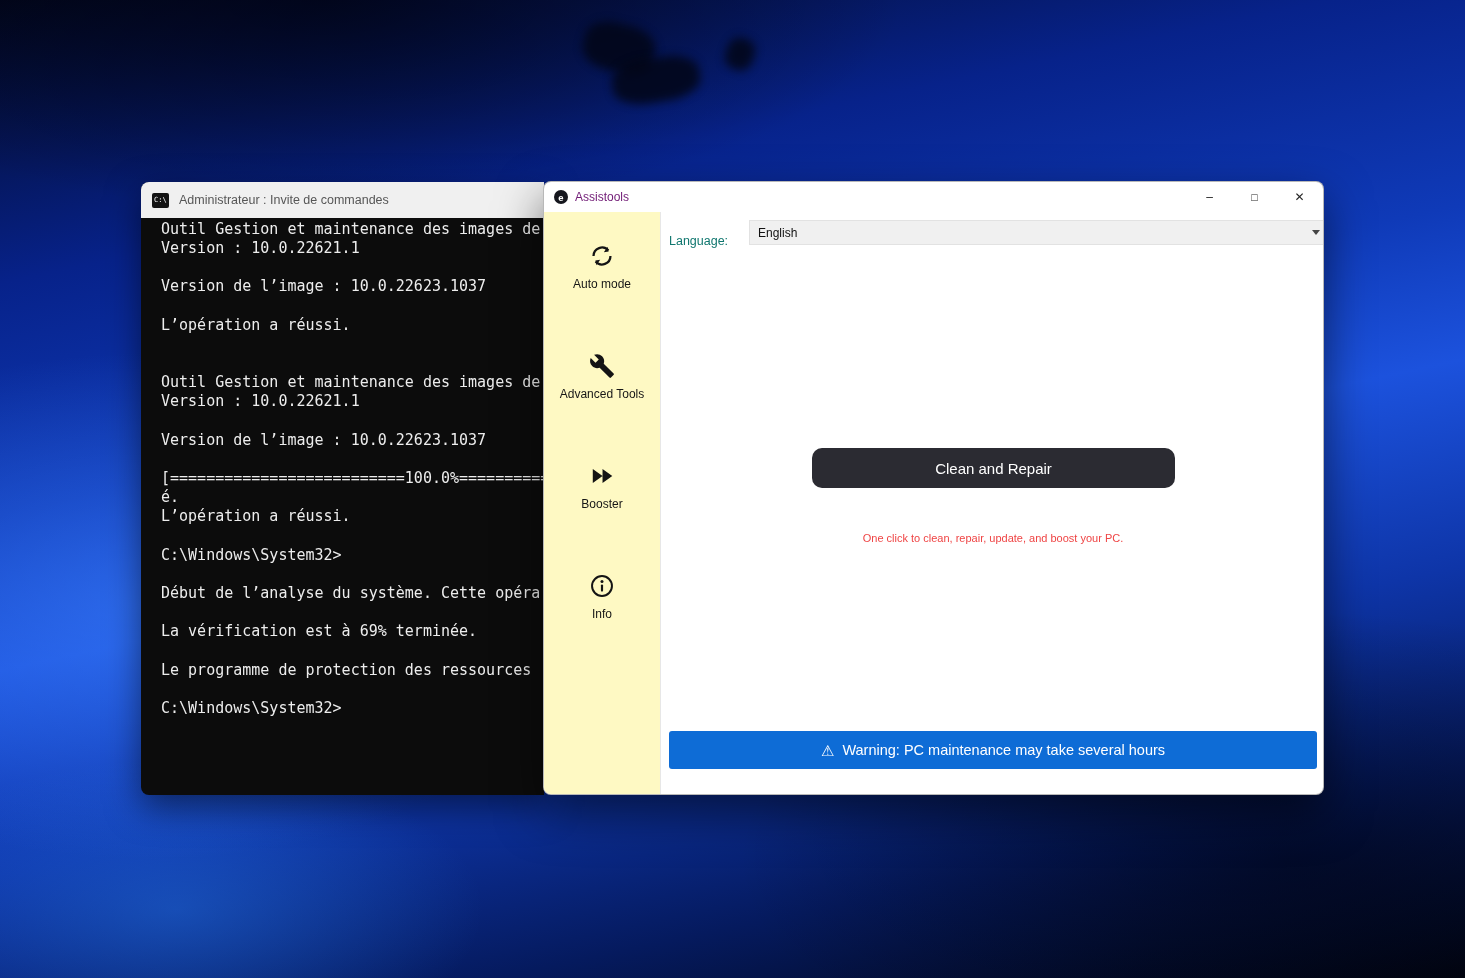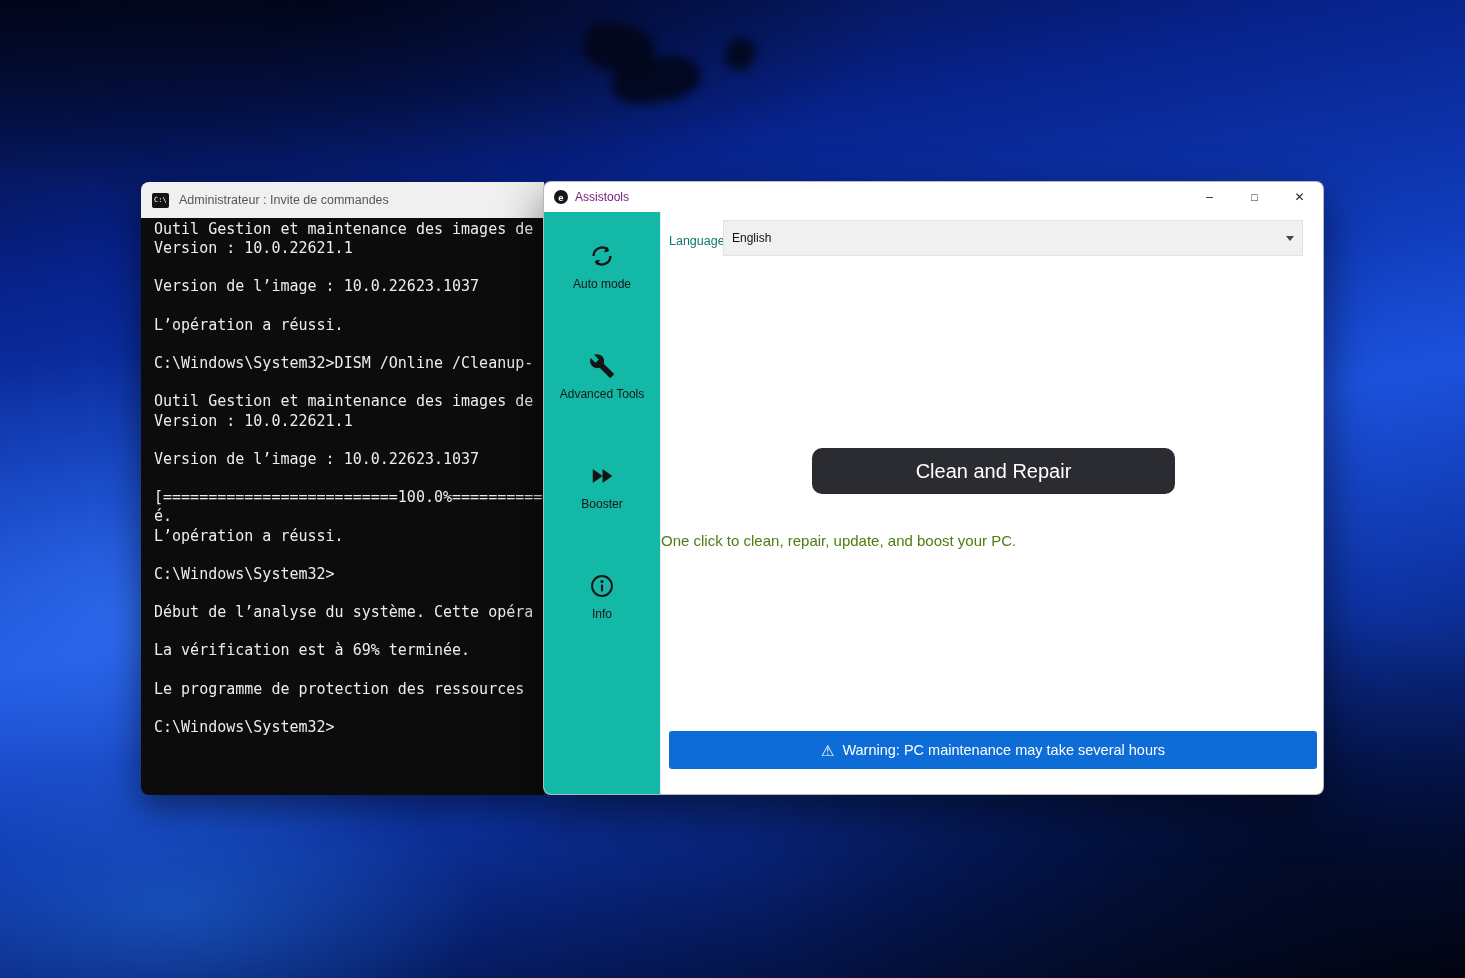--- a/index.html
+++ b/index.html
@@ -21,54 +21,54 @@
 
   .window{position:absolute}
 
   
   .cmd{left:141px;top:182px;width:403px;height:613px;background:#0c0c0c;
        border-radius:8px 0 0 8px;overflow:hidden;box-shadow:0 12px 34px rgba(0,0,0,.5)}
   .cmd-titlebar{height:36px;background:#f0f0f0;display:flex;align-items:center;gap:10px;padding:0 11px}
   .cmd-icon{flex:0 0 auto;width:17px;height:15px;background:#141414;border-radius:2px;color:#fff;
             font-size:7px;line-height:15px;padding-left:2px;font-family:"DejaVu Sans Mono",monospace}
   .cmd-title{font-size:12.5px;color:#565656;white-space:nowrap}
-  .console{height:577px;padding:2px 0 0 13px;font-family:"DejaVu Sans Mono",monospace;
+  .console{height:577px;padding:2px 0 0 20px;font-family:"DejaVu Sans Mono",monospace;
            font-size:15px;line-height:19.15px;color:#ededed;overflow:hidden}
   .console-line{white-space:pre}
 
   
   .app{left:543px;top:181px;width:781px;height:614px;background:#ffffff;border-radius:8px;
        border:1px solid rgba(0,0,0,.28);box-shadow:0 18px 46px rgba(0,0,0,.55);overflow:hidden}
   .app-titlebar{position:absolute;left:0;top:0;right:0;height:30px;display:flex;align-items:center;
                 gap:7px;padding-left:10px}
   .app-icon{width:14px;height:14px;border-radius:50%;background:#15161d;color:#fff;font-size:9.5px;
             display:flex;align-items:center;justify-content:center;font-weight:bold}
   .app-title{font-size:12px;color:#701a75}
   .captions{position:absolute;right:1px;top:0;height:30px;display:flex}
   .cap{width:45px;height:30px;display:flex;align-items:center;justify-content:center;
        font-size:12px;color:#222;cursor:default}
   .cap.max{font-size:10.5px}
 
   .lang-label{position:absolute;left:125px;top:52px;font-size:12.5px;color:#0f766e}
-  .lang-select{position:absolute;left:179px;top:38px;width:580px;height:36px;background:#f0f0f0;
+  .lang-select{position:absolute;left:205px;top:38px;width:580px;height:25px;background:#f0f0f0;
                border:1px solid #e2e2e2;display:flex;align-items:center;justify-content:space-between;
                padding:0 8px;font-size:12px;color:#111;cursor:pointer}
   .dd-arrow{width:0;height:0;border-left:4px solid transparent;border-right:4px solid transparent;
             border-top:5px solid #444}
 
   .sidebar{position:absolute;left:0;top:30px;bottom:0;width:117px;border-right:1px solid #e7e7e7;
-           display:flex;flex-direction:column;align-items:center;padding-top:31px;gap:62px;background:#14b8a6}
+           display:flex;flex-direction:column;align-items:center;padding-top:31px;gap:62px;background:#fef9c3}
   .side-item{display:flex;flex-direction:column;align-items:center;gap:8px;cursor:pointer}
   .side-item svg{width:26px;height:26px;display:block}
   .side-label{font-size:12px;color:#161616;white-space:nowrap}
 
-  .clean-btn{position:absolute;left:268px;top:266px;width:363px;height:46px;border:none;border-radius:10px;
-             background:#2b2b32;color:#fff;font-size:20px;font-weight:500;cursor:pointer;
+  .clean-btn{position:absolute;left:268px;top:266px;width:363px;height:40px;border:none;border-radius:10px;
+             background:#2b2b32;color:#fff;font-size:15px;font-weight:500;cursor:pointer;
              font-family:"Liberation Sans",sans-serif}
-  .subtitle{position:absolute;left:117px;top:350px;width:664px;text-align:left;font-size:15px;color:#4d7c0f}
+  .subtitle{position:absolute;left:117px;top:350px;width:664px;text-align:center;font-size:11px;color:#ef4444}
   .warning-bar{position:absolute;left:125px;top:549px;width:648px;height:38px;border-radius:3px;
                background:#0e6cd6;display:flex;align-items:center;justify-content:center;gap:8px;
                color:#fff;font-size:14.5px}
   .warn-icon{font-size:15px;line-height:1}
 </style>
 </head>
 <body>
 
 <div class="desktop">
   <div class="wp-mark m1"></div>
@@ -81,21 +81,20 @@
       <span class="cmd-title">Administrateur : Invite de commandes</span>
     </header>
     <div class="console">
         <div class="console-line">Outil Gestion et maintenance des images de</div>
         <div class="console-line">Version : 10.0.22621.1</div>
         <div class="console-line">&nbsp;</div>
         <div class="console-line">Version de l’image : 10.0.22623.1037</div>
         <div class="console-line">&nbsp;</div>
         <div class="console-line">L’opération a réussi.</div>
         <div class="console-line">&nbsp;</div>
-        <div class="console-line">C:\Windows\System32&gt;DISM /Online /Cleanup-</div>
         <div class="console-line">&nbsp;</div>
         <div class="console-line">Outil Gestion et maintenance des images de</div>
         <div class="console-line">Version : 10.0.22621.1</div>
         <div class="console-line">&nbsp;</div>
         <div class="console-line">Version de l’image : 10.0.22623.1037</div>
         <div class="console-line">&nbsp;</div>
         <div class="console-line">[==========================100.0%==========================]</div>
         <div class="console-line">é.</div>
         <div class="console-line">L’opération a réussi.</div>
         <div class="console-line">&nbsp;</div>

